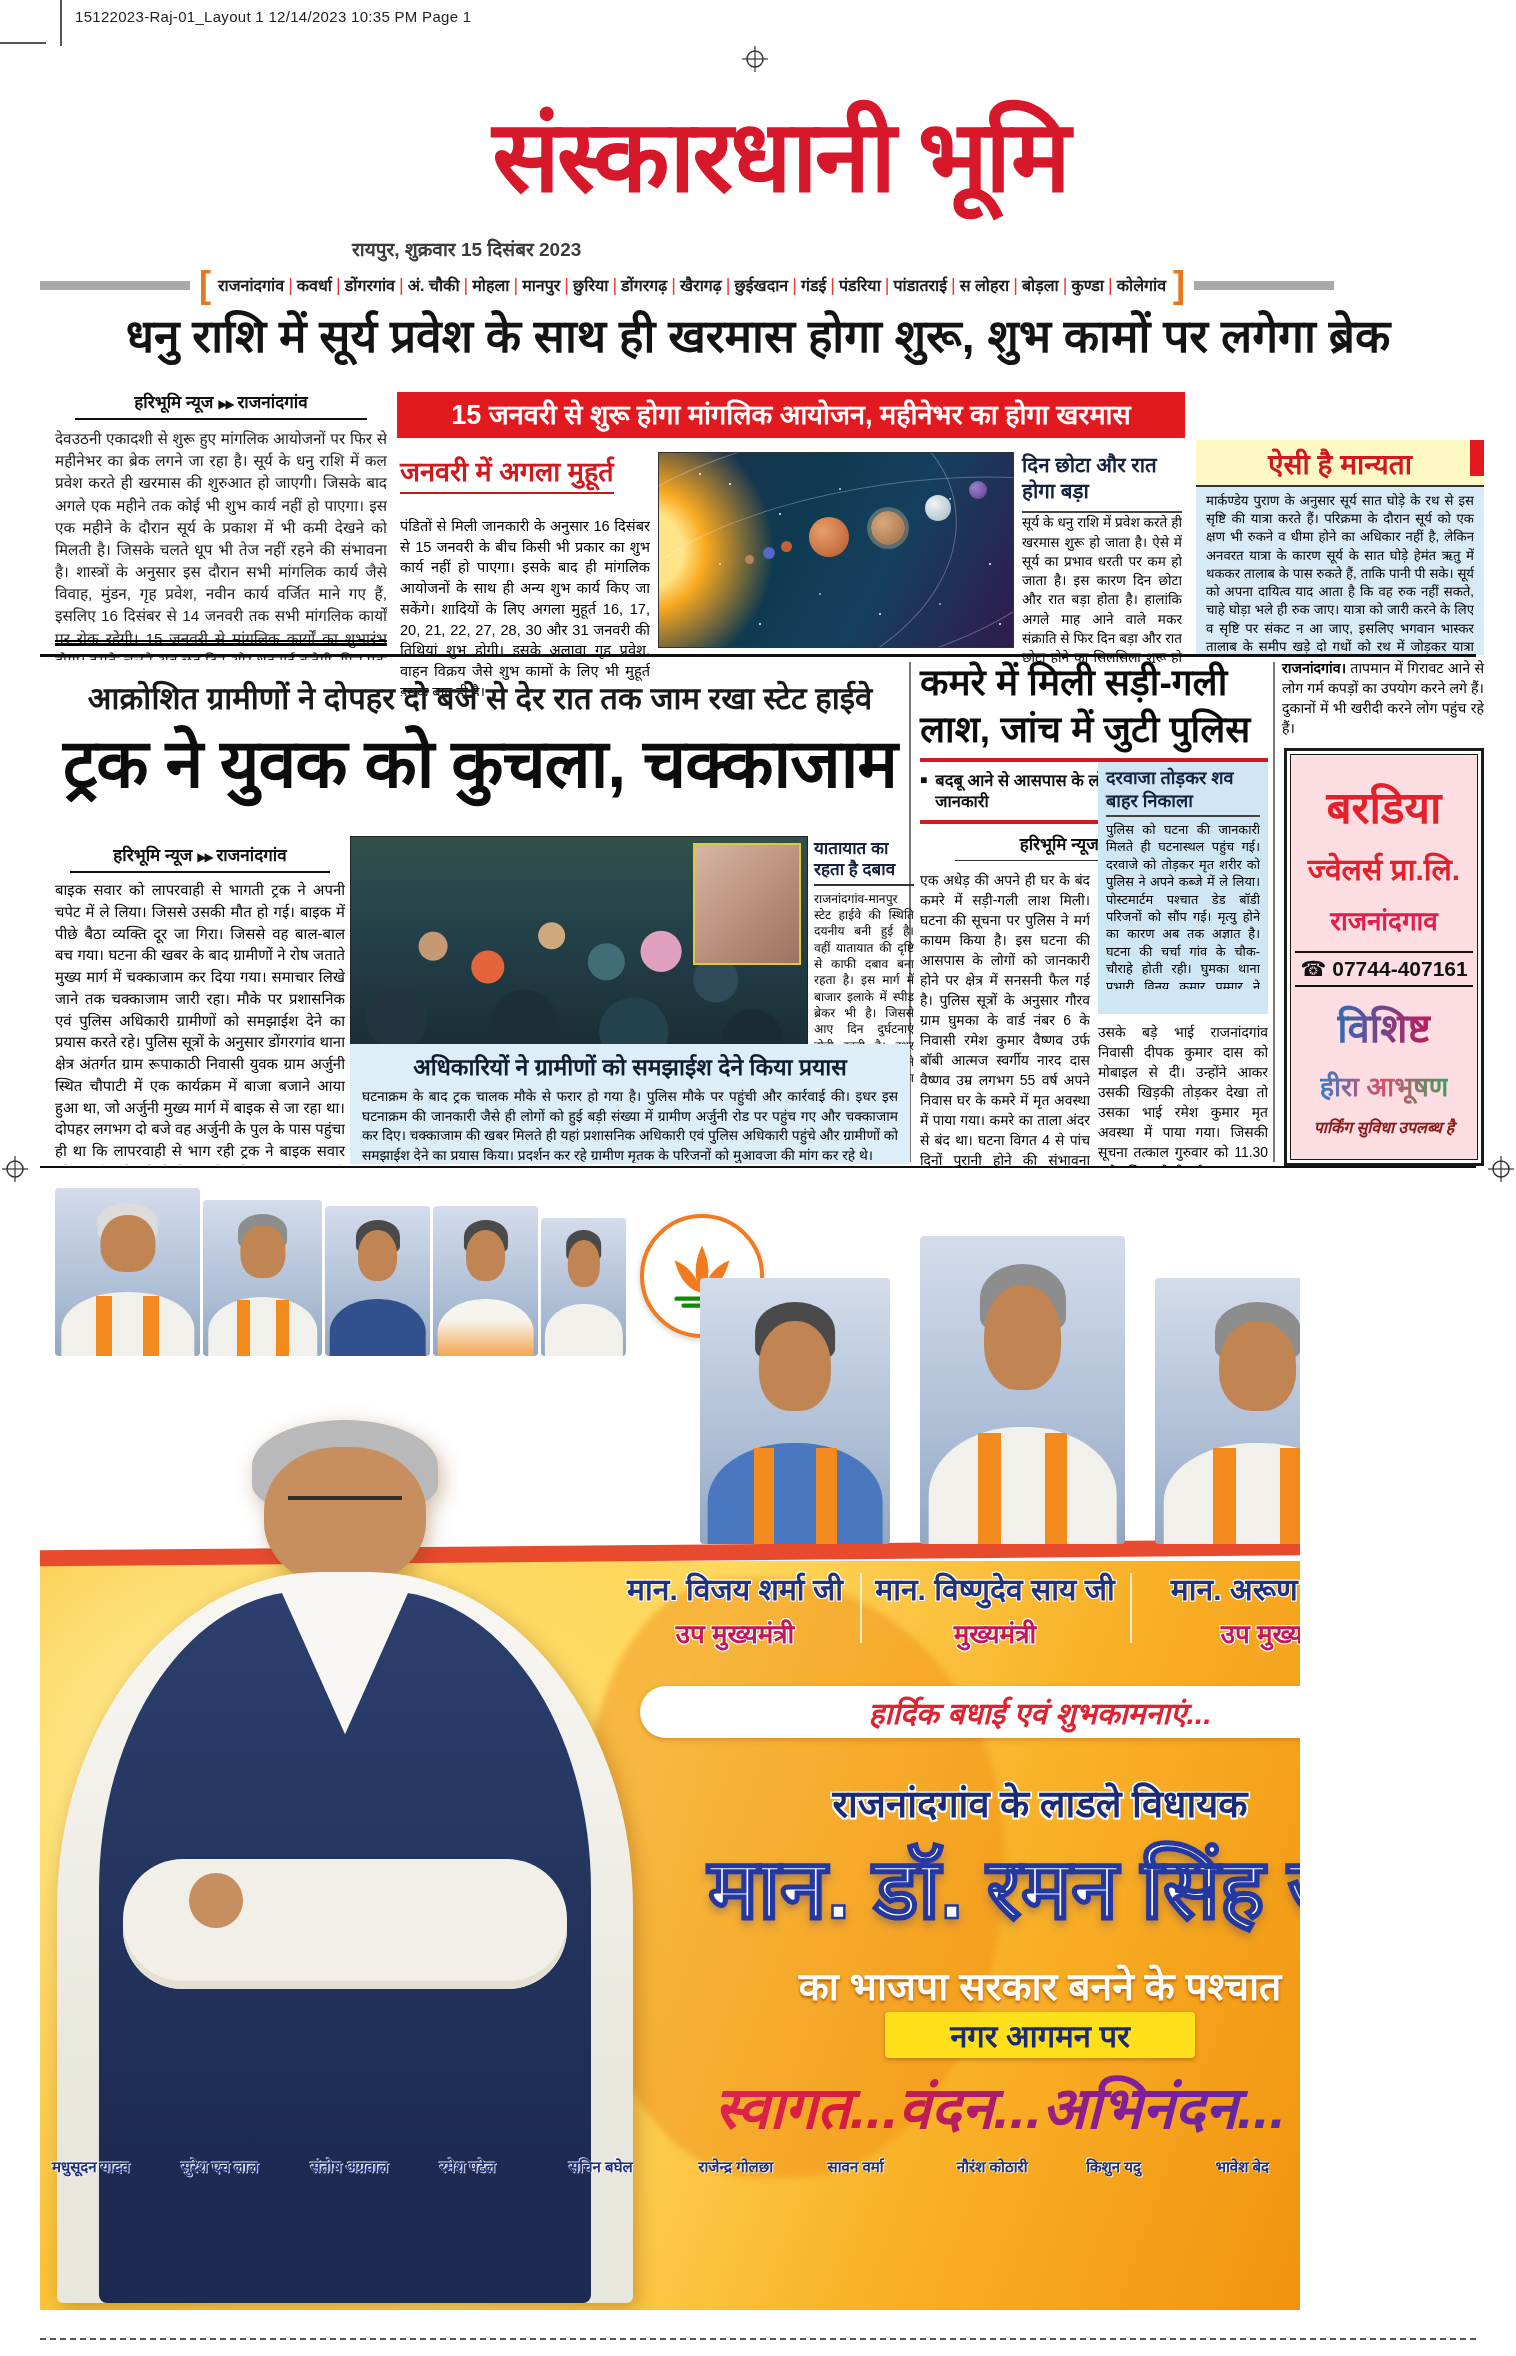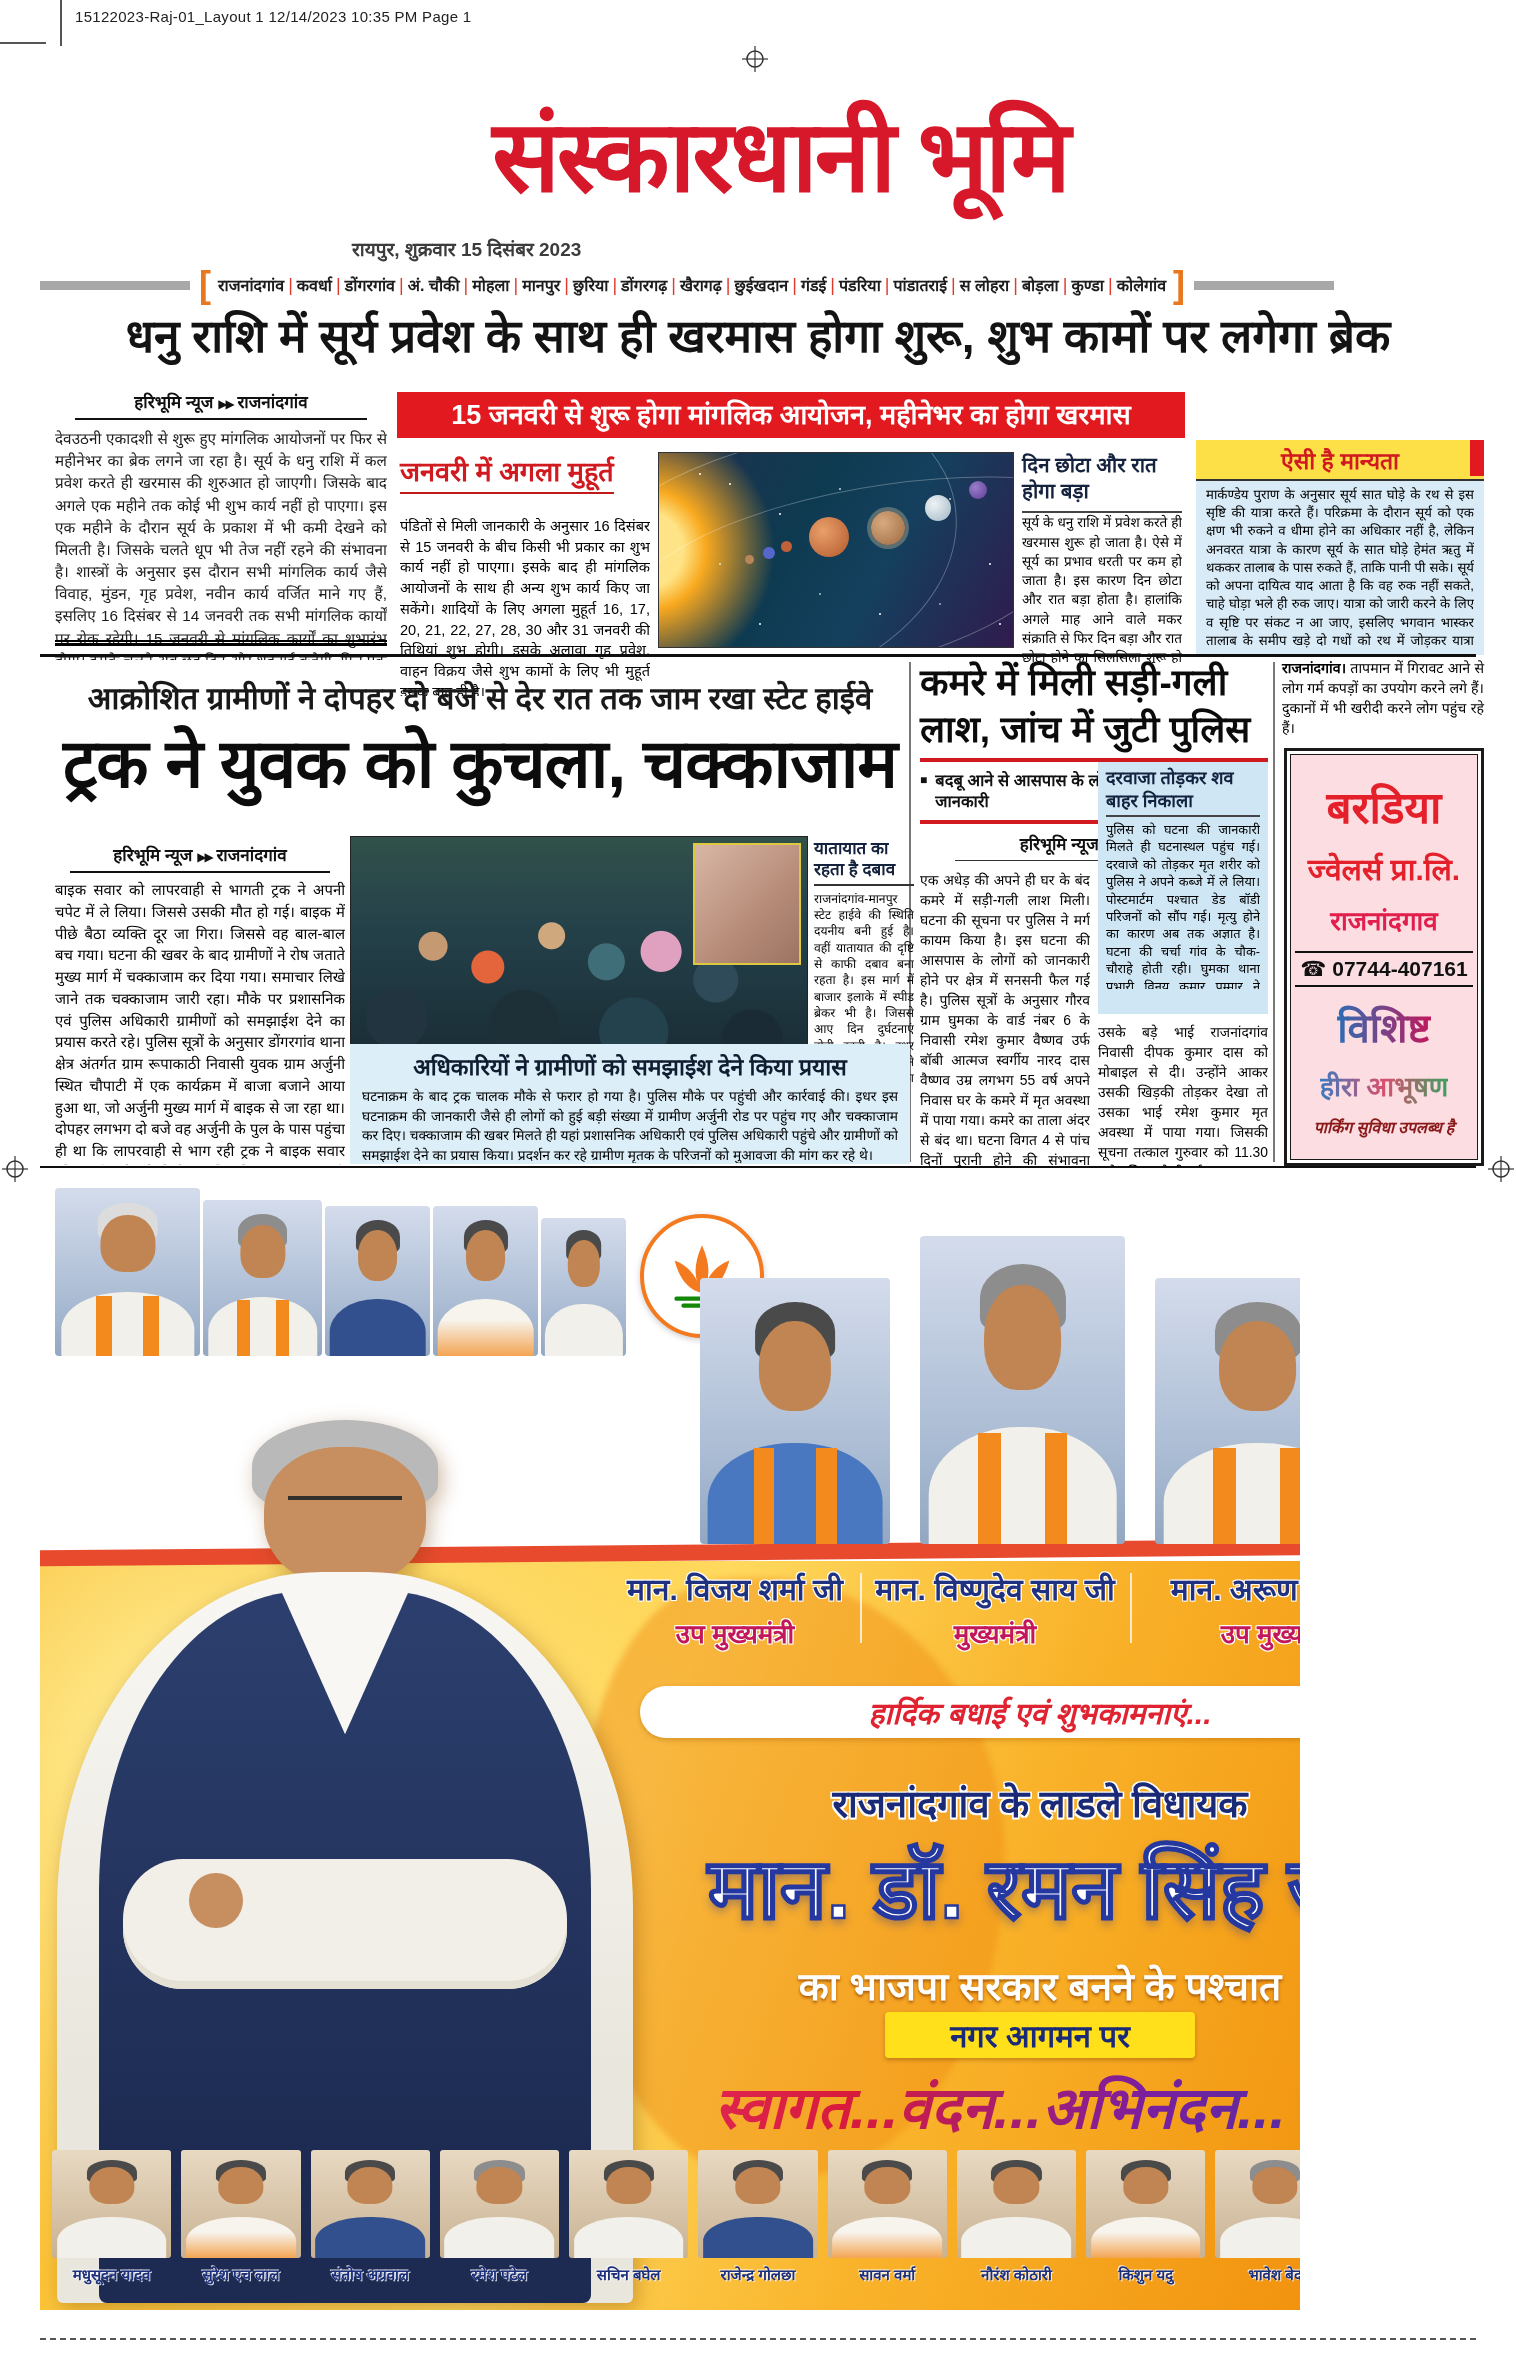--- a/index.html
+++ b/index.html
@@ -45,22 +45,22 @@
             font-size:27px; font-weight:800; line-height:46px; }
   .box-h-red { display:inline-block; font-size:27px; font-weight:800; color:#d11a1f;
                border-bottom:2.5px solid #c21a1a; padding-bottom:3px; margin-bottom:22px; }
   .muhurat { left:400px; top:452px; width:250px; }
   .muhurat-b { font-size:14.6px; line-height:1.42; height:180px; overflow:hidden; }
   .daynight { left:1022px; top:452px; width:160px; }
   .box-h-dark { font-size:20.5px; font-weight:800; color:#16233f; border-bottom:2px solid #444;
                 padding-bottom:8px; line-height:1.25; }
   .daynight-b { font-size:13.6px; line-height:1.42; height:150px; overflow:hidden; }
   .belief { left:1196px; top:440px; width:288px; height:215px; background:#d9ebf7; padding:0 10px 6px; }
-  .belief-h { background:#fde047; margin:0 -10px 5px; padding:4px 10px 3px; text-align:center;
-              font-size:23px; font-weight:800; color:#d11a1f; border-bottom:2px solid #333; }
+  .belief-h { background:#fef9c3; margin:0 -10px 5px; padding:4px 10px 3px; text-align:center;
+              font-size:28px; font-weight:800; color:#d11a1f; border-bottom:2px solid #333; }
   .belief-corner { position:absolute; right:0; top:0; width:14px; height:36px; background:#e2191f; }
   .belief-b { font-size:13.2px; line-height:1.38; height:162px; overflow:hidden; }
 
   
   .solar { left:658px; top:452px; width:356px; height:196px; border:1px solid #333; overflow:hidden;
            background:
              radial-gradient(circle at -4% 50%, #ffe487 0 10%, #f8a91f 16%, rgba(248,160,20,0) 34%),
              linear-gradient(118deg,#20304f 0%, #0e3a50 38%, #14405e 62%, #301b4d 100%); }
   .orbit { position:absolute; border:1px solid rgba(255,255,255,.28); border-radius:50%; }
   .planet { position:absolute; border-radius:50%; }
@@ -176,21 +176,21 @@
              color:#fff; -webkit-text-stroke:2.5px #2438a0; text-shadow:0 5px 10px rgba(40,50,140,.4); }
   .afterline { position:absolute; left:600px; top:780px; width:800px; text-align:center; font-size:39px; font-weight:900;
                color:#fff; text-shadow:0 2px 3px rgba(150,70,0,.8); }
   .occasion { position:absolute; left:845px; top:834px; width:310px; height:46px; background:#ffe01a;
               display:flex; align-items:center; justify-content:center; font-size:31px; font-weight:900;
               color:#1a2a77; border-radius:4px; box-shadow:0 2px 4px rgba(120,60,0,.4); }
   .welcome { position:absolute; left:460px; top:888px; width:1000px; text-align:center; font-size:58px; font-weight:900;
              font-style:italic; background:linear-gradient(90deg,#e8336e,#d81b3c 35%,#7a1fa0 65%,#2b3f9e);
              -webkit-background-clip:text; background-clip:text; color:transparent; }
   .supporters { position:absolute; left:12px; top:972px; width:1412px; display:flex; gap:10px; }
-  .s-card { flex:1; display:flex; flex-direction:column; }
+  .s-card { flex:1; display:flex; flex-direction:row; }
   .s-photo { position:relative; height:108px; border-radius:3px; overflow:hidden;
              background:linear-gradient(180deg,#e8d9c2,#c9b293); }
   .s-name { text-align:center; font-size:15px; font-weight:800; color:#1b2f7d; margin-top:6px; white-space:nowrap;
             text-shadow:1px 1px 0 #ffffffcc,-1px -1px 0 #ffffffcc; }
 
   
   .raman { position:absolute; left:5px; top:200px; width:600px; height:925px; filter:drop-shadow(4px 6px 10px rgba(120,60,0,.35)); }
   .r-hair { position:absolute; left:50%; top:4.5%; width:31%; height:10%; transform:translateX(-50%);
             background:#b9b9b9; border-radius:50% 50% 30% 30%; }
   .r-face { position:absolute; left:50%; top:7.5%; width:27%; height:15%; transform:translateX(-50%);

